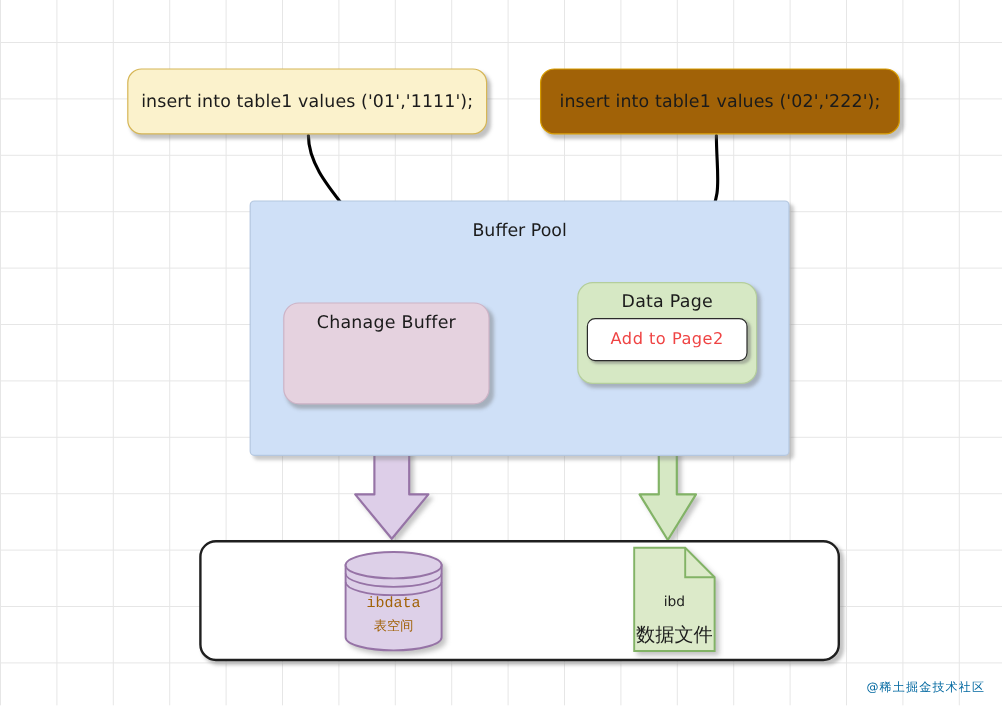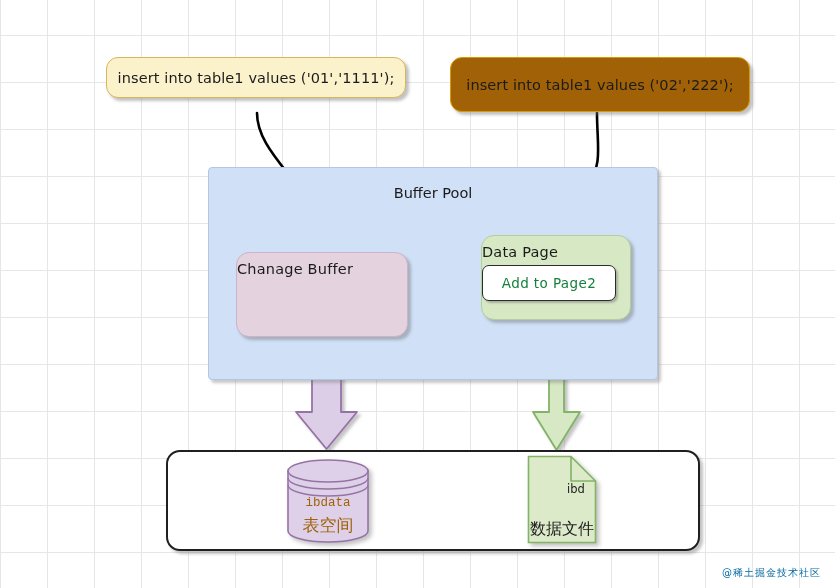--- a/index.html
+++ b/index.html
@@ -25,21 +25,21 @@
   
   .sql-box {
     border-radius:12px;
     display:flex; align-items:center; justify-content:center;
     font-size:14.5px; color:#1b1b1b;
     letter-spacing:0.1px;
     box-shadow:3px 3px 3px rgba(120,120,120,0.45);
     white-space:nowrap;
   }
   #sql-left {
-    left:106px; top:57px; width:300px; height:41px;
+    left:106px; top:57px; width:300px; height:55px;
     background:#fbf2cc; border:1.6px solid #d6b656;
   }
   #sql-right {
     left:450px; top:57px; width:300px; height:55px;
     background:#a16207; border:1.6px solid #d79b00;
   }
 
   
   #buffer-pool {
     left:208px; top:167px; width:450px; height:213px;
@@ -49,29 +49,29 @@
   }
   #buffer-pool-label {
     position:absolute; top:17px; left:0; width:100%;
     text-align:center; font-size:14.5px; color:#1b1b1b;
   }
 
   
   .card {
     border-radius:13px;
     box-shadow:3px 3px 3px rgba(110,110,110,0.42);
-    display:flex; flex-direction:column; 
+    display:flex; flex-direction:column; align-items:center;
   }
   .card-title { font-size:14.5px; color:#1b1b1b; margin-top:8px; letter-spacing:0.2px; }
   .card-inner {
     background:#ffffff; border:1.6px solid #2b2b2b;
     border-radius:7px;
     box-shadow:2px 2px 2px rgba(110,110,110,0.45);
     display:flex; align-items:center; justify-content:center;
-    font-size:13.5px; color:#15803d; letter-spacing:0.4px;
+    font-size:13.5px; color:#ef4444; letter-spacing:0.4px;
   }
   #change-buffer {
     left:236px; top:252px; width:172px; height:85px;
     background:#e5d2df; border:1.4px solid #cdb3c6;
   }
   #change-buffer .card-inner { width:135px; height:34px; margin-top:5px; }
   #data-page {
     left:481px; top:235px; width:150px; height:85px;
     background:#d6e8c4; border:1.4px solid #b4ce9c;
   }
@@ -171,25 +171,25 @@
 <div class="node" id="storage-box"></div>
 
 <div class="node" id="ibdata-cylinder">
   <svg width="84" height="86" viewBox="0 0 84 86" xmlns="http://www.w3.org/2000/svg">
     <path d="M2,13 L2,73 A40,11 0 0 0 82,73 L82,13 Z" fill="#ddd0e8" stroke="#9673a6" stroke-width="1.6"></path>
     <ellipse cx="42" cy="13" rx="40" ry="11" fill="#ddd0e8" stroke="#9673a6" stroke-width="1.6"></ellipse>
     <path d="M2,20 A40,11 0 0 0 82,20" fill="none" stroke="#9673a6" stroke-width="1.4"></path>
     <path d="M2,27 A40,11 0 0 0 82,27" fill="none" stroke="#9673a6" stroke-width="1.4"></path>
   </svg>
   <div class="cyl-text" style="top:38px;">ibdata</div>
-  <div class="cyl-text" style="top:56px; font-size:17px;">表空间</div>
+  <div class="cyl-text" style="top:56px; font-size:11px;">表空间</div>
 </div>
 
 <div class="node" id="ibd-file">
   <svg width="70" height="89" viewBox="0 0 70 89" xmlns="http://www.w3.org/2000/svg">
     <path d="M1.5,1.5 L44,1.5 L68.5,26 L68.5,87.5 L1.5,87.5 Z" fill="#dceac9" stroke="#82b366" stroke-width="1.6"></path>
     <path d="M44,1.5 L44,26 L68.5,26" fill="none" stroke="#82b366" stroke-width="1.6"></path>
   </svg>
-  <div class="file-text" style="top:27px;padding-left:14px;">ibd</div>
+  <div class="file-text" style="top:39px;">ibd</div>
   <div class="file-text" style="top:64px; font-size:16px;">数据文件</div>
 </div>
 
 <div id="watermark">@稀土掘金技术社区</div>
 
 </body></html>

